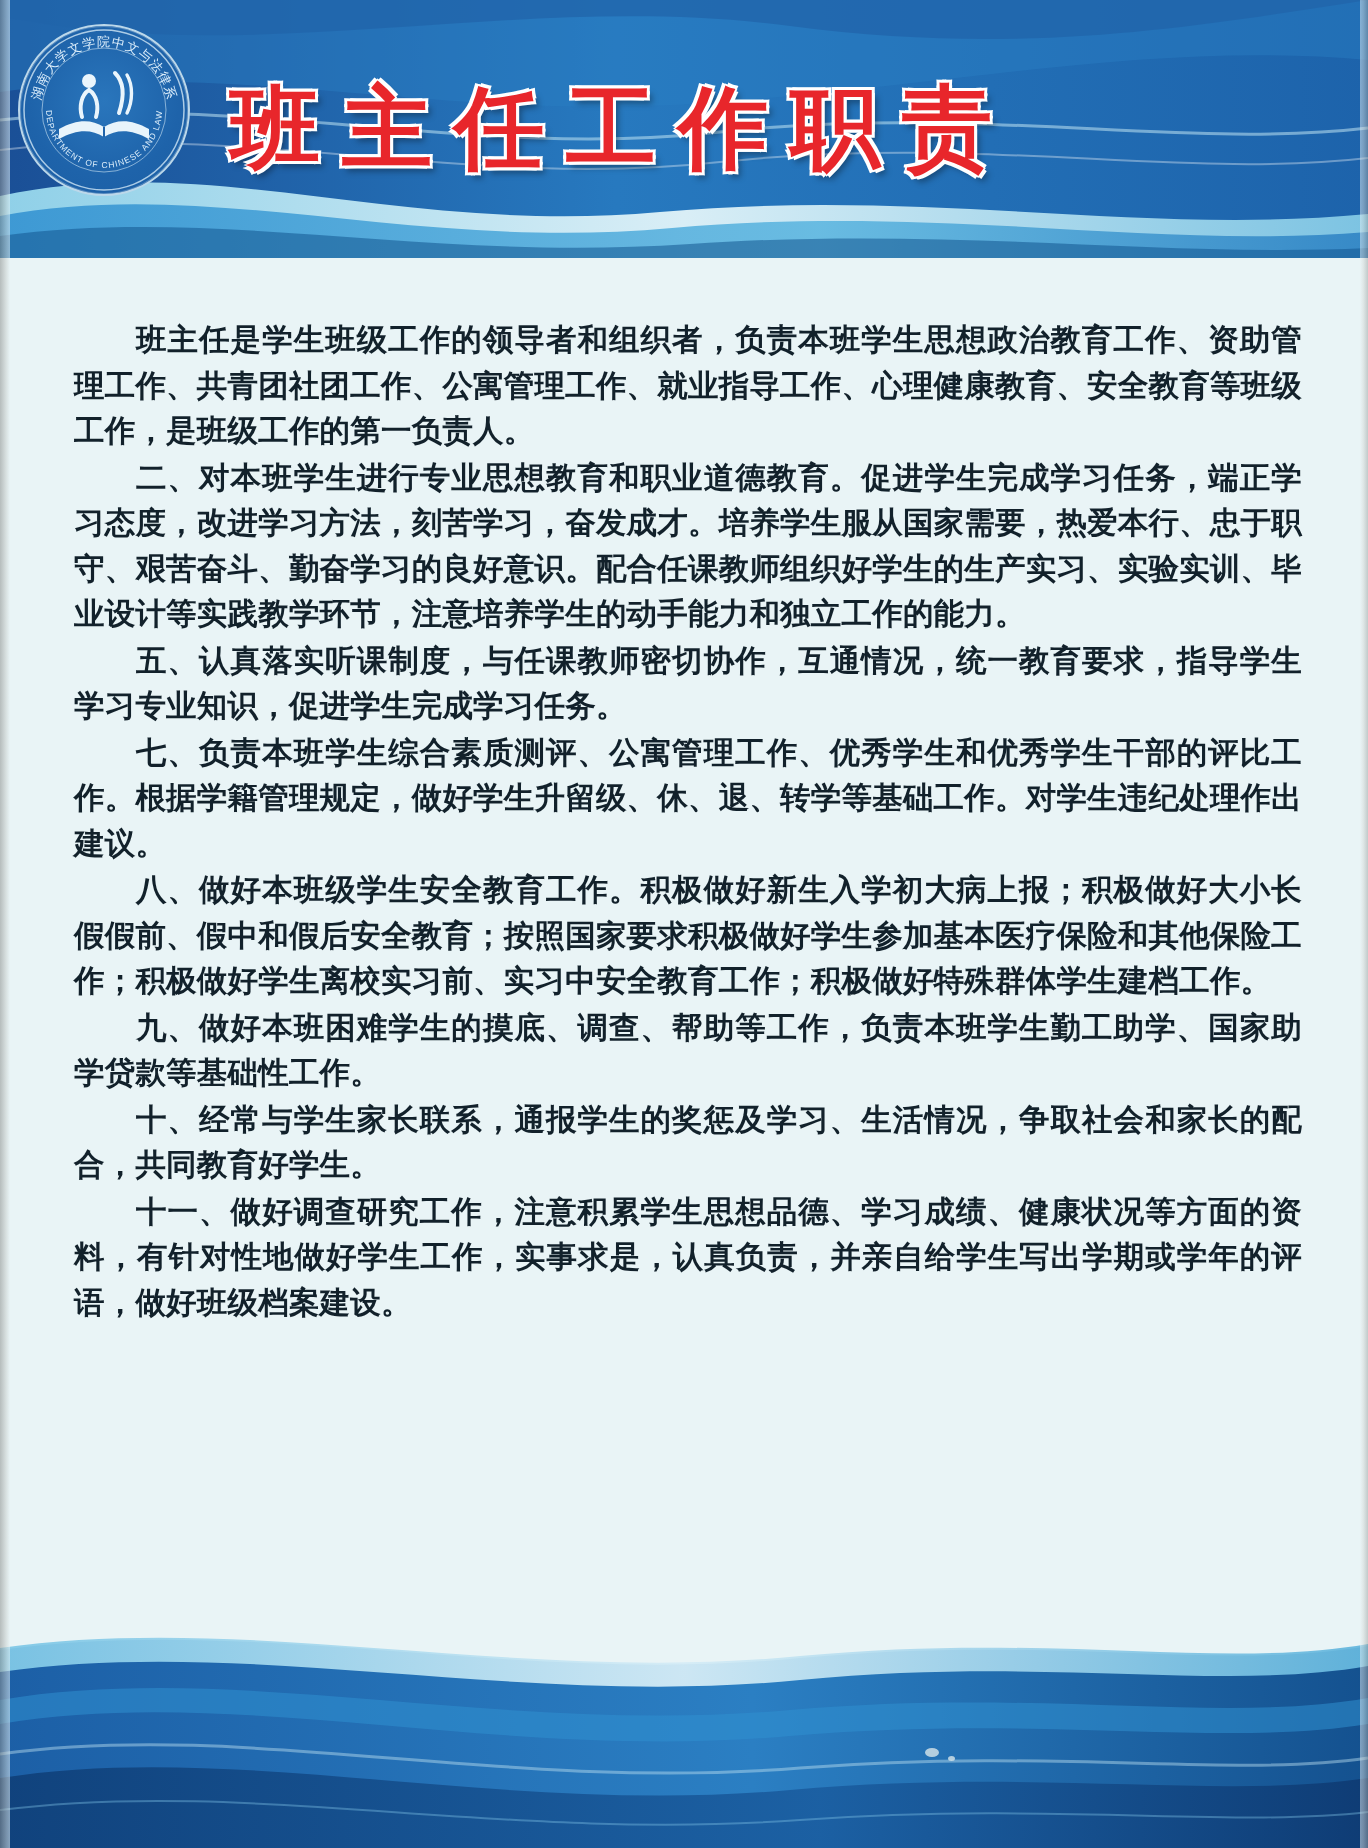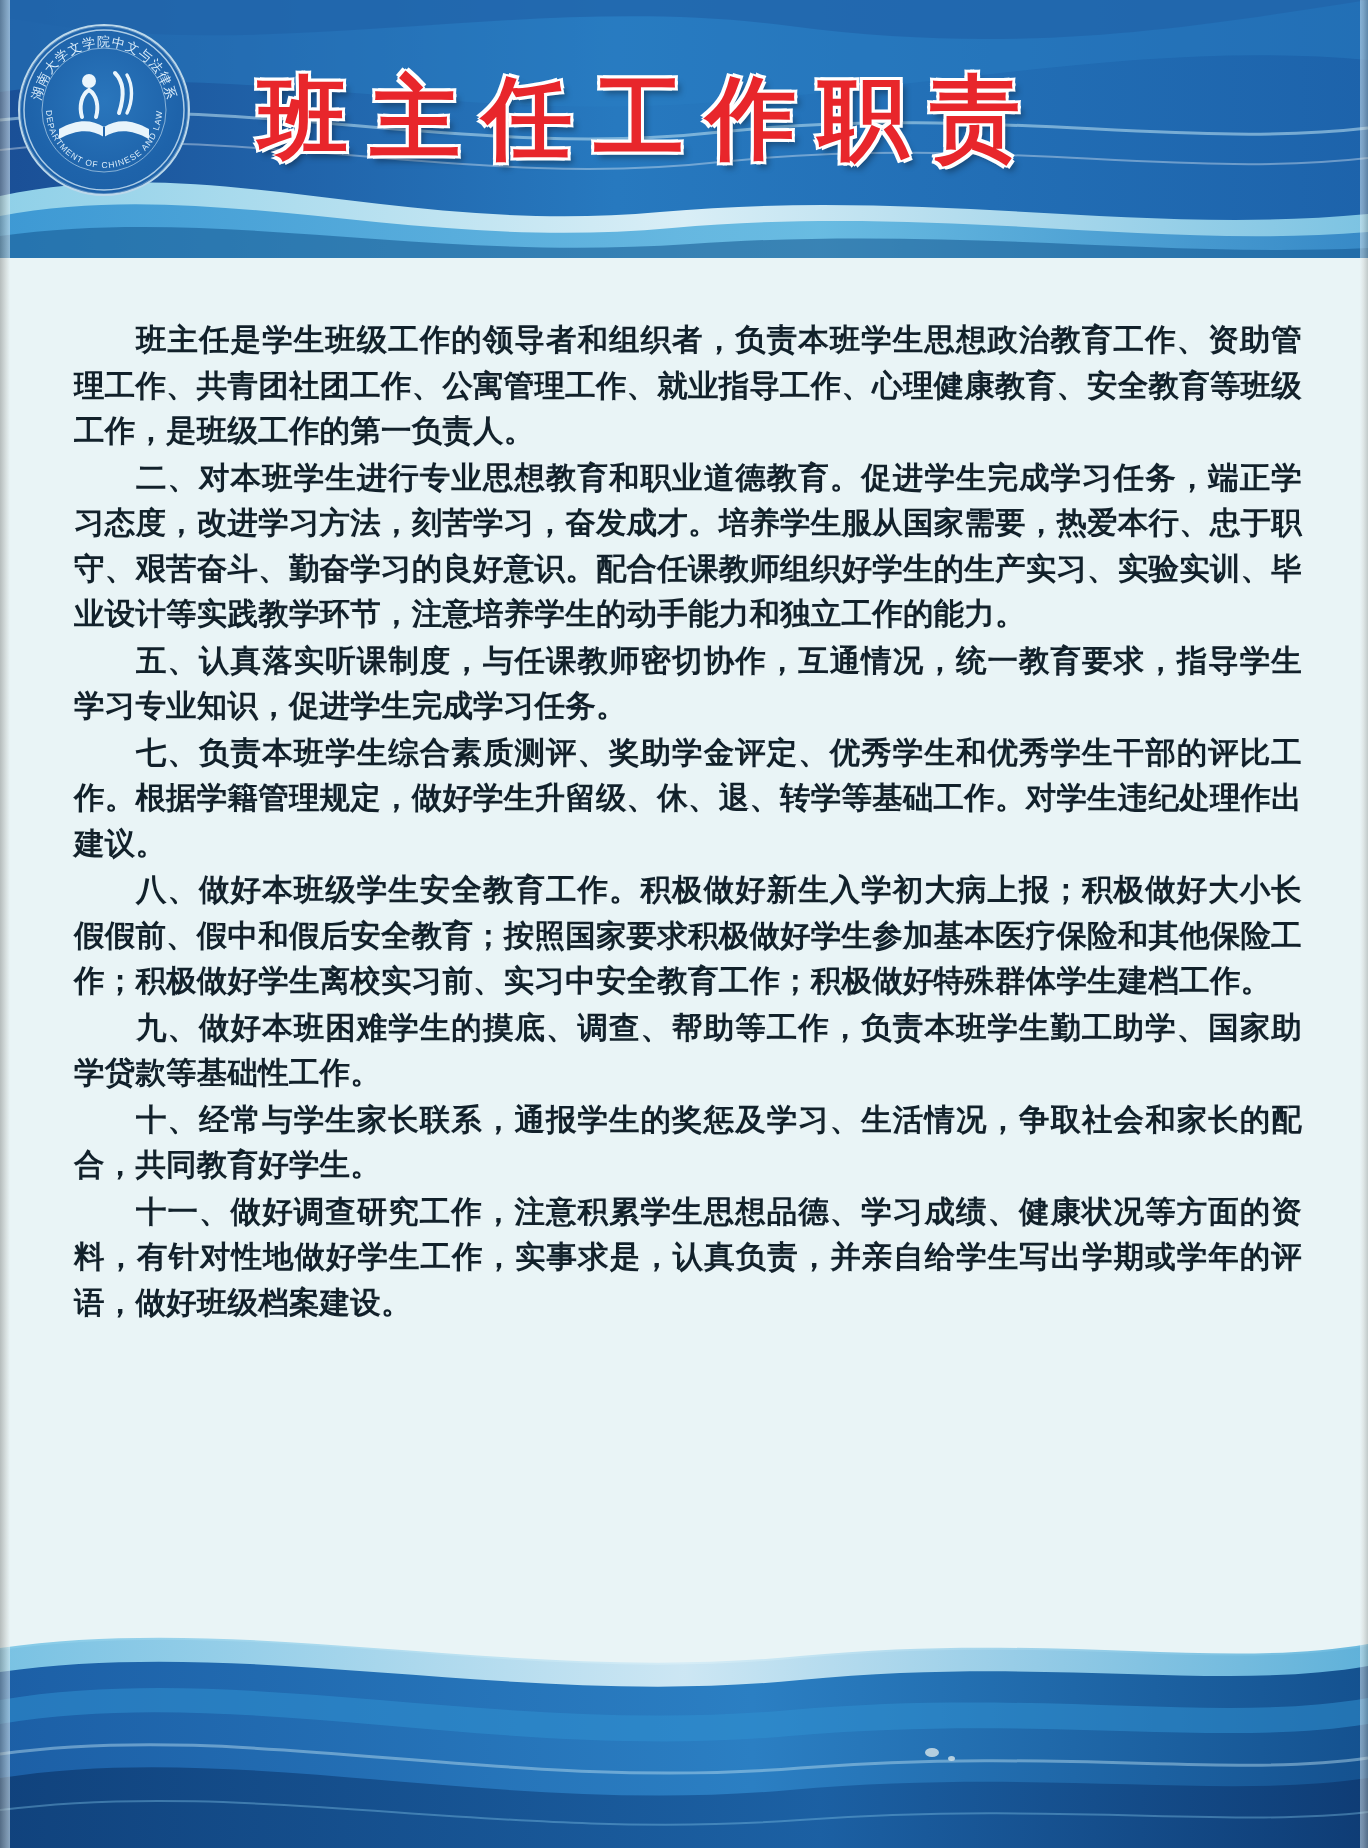--- a/index.html
+++ b/index.html
@@ -50,35 +50,34 @@
     position: absolute;
     left: 50%;
     top: 50%;
     transform: translate(-50%,-50%);
     width: 110px;
     height: 110px;
   }
   .title {
     position: absolute;
     left: 230px;
-    top: 64px;
+    top: 74px;
     width: 1000px;
     height: 110px;
     font-family: "Liberation Serif", "DejaVu Serif", serif;
     font-size: 90px;
     font-weight: bold;
     letter-spacing: 22px;
     color: #e8262b;
     text-shadow:
       2px 0 0 #ffffff, -2px 0 0 #ffffff, 0 2px 0 #ffffff, 0 -2px 0 #ffffff,
       3px 3px 0 #ffffff, -3px 3px 0 #ffffff, 3px -3px 0 #ffffff, -3px -3px 0 #ffffff,
       5px 6px 6px rgba(0,0,0,0.35);
     white-space: nowrap;
     line-height: 110px;
-    margin-left: 28px;
   }
 
   
   .body-area {
     position: absolute;
     left: 0;
     top: 258px;
     width: 1124px;
     height: 1370px;
     background: #e9f4f6;
@@ -196,21 +195,21 @@
     </div>
 
     <div class="title">班主任工作职责</div>
   </div>
 
   <div class="body-area">
     <div class="content">
       <p class="para">班主任是学生班级工作的领导者和组织者，负责本班学生思想政治教育工作、资助管理工作、共青团社团工作、公寓管理工作、就业指导工作、心理健康教育、安全教育等班级工作，是班级工作的第一负责人。</p>
       <p class="para">二、对本班学生进行专业思想教育和职业道德教育。促进学生完成学习任务，端正学习态度，改进学习方法，刻苦学习，奋发成才。培养学生服从国家需要，热爱本行、忠于职守、艰苦奋斗、勤奋学习的良好意识。配合任课教师组织好学生的生产实习、实验实训、毕业设计等实践教学环节，注意培养学生的动手能力和独立工作的能力。</p>
       <p class="para">五、认真落实听课制度，与任课教师密切协作，互通情况，统一教育要求，指导学生学习专业知识，促进学生完成学习任务。</p>
-      <p class="para">七、负责本班学生综合素质测评、奖助学金评定、优秀学生和优秀学生干部的评比工作。根据学籍管理规定，做好学生升留级、休、退、转学等基础工作。对学生违纪处理作出建议。</p>
+      <p class="para">七、负责本班学生综合素质测评、公寓管理工作、优秀学生和优秀学生干部的评比工作。根据学籍管理规定，做好学生升留级、休、退、转学等基础工作。对学生违纪处理作出建议。</p>
       <p class="para">八、做好本班级学生安全教育工作。积极做好新生入学初大病上报；积极做好大小长假假前、假中和假后安全教育；按照国家要求积极做好学生参加基本医疗保险和其他保险工作；积极做好学生离校实习前、实习中安全教育工作；积极做好特殊群体学生建档工作。</p>
       <p class="para">九、做好本班困难学生的摸底、调查、帮助等工作，负责本班学生勤工助学、国家助学贷款等基础性工作。</p>
       <p class="para">十、经常与学生家长联系，通报学生的奖惩及学习、生活情况，争取社会和家长的配合，共同教育好学生。</p>
       <p class="para">十一、做好调查研究工作，注意积累学生思想品德、学习成绩、健康状况等方面的资料，有针对性地做好学生工作，实事求是，认真负责，并亲自给学生写出学期或学年的评语，做好班级档案建设。</p>
 
     </div>
   </div>
 
   <div class="footer">
     <svg class="footer-svg" width="1368" height="220" viewBox="0 0 1368 220">

